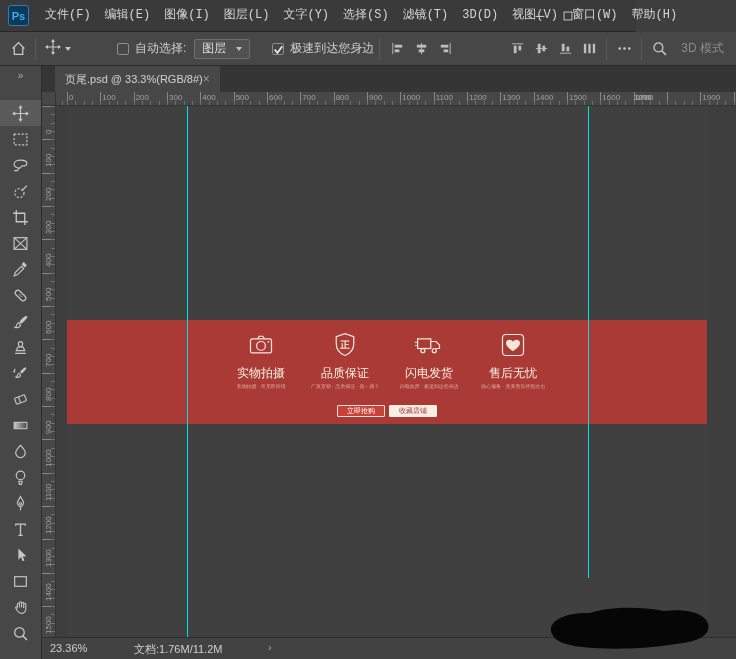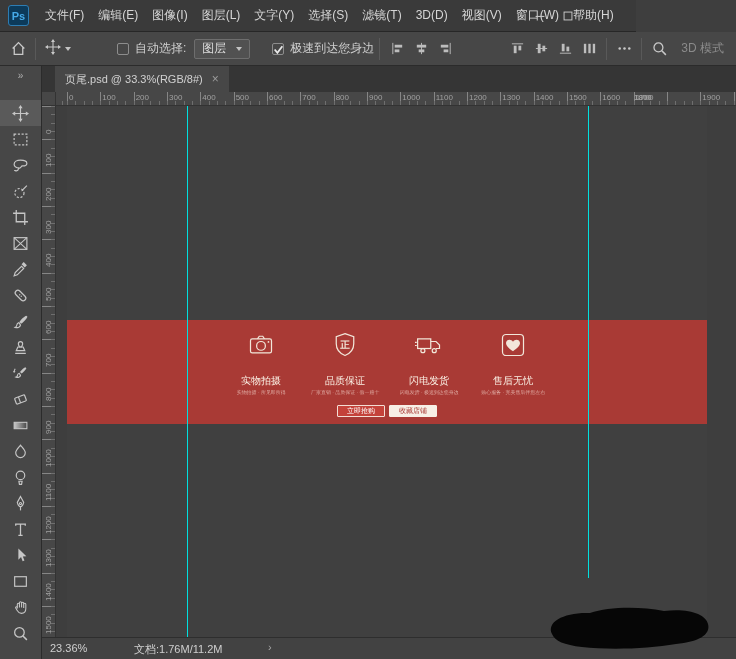--- a/index.html
+++ b/index.html
@@ -3,21 +3,21 @@
 <meta charset="utf-8">
 <style>
   * { margin:0; padding:0; box-sizing:border-box; }
   html,body { width:736px; height:659px; background:#2b2b2b; }
   body { font-family:"Liberation Sans","DejaVu Sans",sans-serif; -webkit-font-smoothing:antialiased; }
   .app { position:relative; width:736px; height:659px; background:#3e3e3e; overflow:hidden; color:#d6d6d6; }
 
   
   .titlebar { position:absolute; top:0; left:0; width:636px; height:32px; background:#3a3a3a; border-bottom:1px solid #272727; display:flex; align-items:center; }
   .ps-logo { width:21px; height:21px; margin:0 9px 0 8px; background:#0c3a5a; border:1px solid #2d7db3; border-radius:3px; color:#46aae8; font-size:11px; font-weight:bold; display:flex; align-items:center; justify-content:center; flex:none; }
-  .menubar { display:flex; height:100%; align-items:center; }
+  .menubar { display:flex; height:100%; align-items:center;font-family:Liberation Mono, monospace; }
   .menu-item { padding:0 7px; font-size:12px; color:#d6d6d6; line-height:31px; white-space:nowrap; }
   .wincontrols { position:absolute; right:54px; top:0; height:32px; display:flex; }
   .winbtn { width:28px; height:32px; display:flex; align-items:center; justify-content:center; color:#c9c9c9; }
   .winbtn svg { width:14px; height:14px; }
 
   
   .optionsbar { position:absolute; top:32px; left:0; width:736px; height:34px; background:#474747; border-bottom:1px solid #2b2b2b; display:flex; align-items:center; font-size:12px; padding-left:6px; }
   .ob-btn { width:24px; height:24px; display:flex; align-items:center; justify-content:center; color:#c9c9c9; background:none; border:none; flex:none; }
   .ob-btn svg { width:17px; height:17px; }
   .ob-sep { width:1px; height:22px; background:#595959; margin:0 5px; flex:none; }
@@ -31,21 +31,21 @@
   .cb svg { position:absolute; left:0; top:0; width:11px; height:11px; }
   .dd { display:flex; align-items:center; margin-left:8px; height:20px; background:#515151; border:1px solid #6e6e6e; border-radius:2px; padding:0 7px; gap:10px; color:#dcdcdc; flex:none; }
   .align-group { display:flex; flex:none; }
   .align-btn { width:24px; height:24px; display:flex; align-items:center; justify-content:center; color:#bdbdbd; background:none; border:none; }
   .align-btn svg { width:15px; height:15px; }
   .ob-gap { width:48px; flex:none; }
   .ob-3d { margin-left:10px; color:#8a8a8a; white-space:nowrap; flex:none; }
 
   
   .tabbar { position:absolute; top:66px; left:42px; width:694px; height:26px; background:#353535; display:flex; align-items:stretch; }
-  .tab { margin-left:13px; background:#474747; display:flex; align-items:center; padding:0 10px; font-size:11px; color:#d2d2d2; gap:9px; }
+  .tab { margin-left:13px; background:#474747; display:flex; align-items:center; padding:0 10px; font-size:11px; color:#d2d2d2; gap:0; }
   .tab-close { color:#9b9b9b; font-size:12px; }
 
   
   .leftcol { position:absolute; top:66px; left:0; width:42px; height:593px; background:#474747; border-right:1px solid #2b2b2b; z-index:3; }
   .collapse { height:16px; margin-top:2px; text-align:center; color:#b0b0b0; font-size:10px; line-height:16px; }
   .tools { margin-top:16px; }
   .tool { width:41px; height:26px; display:flex; align-items:center; justify-content:center; color:#c6c6c6; }
   .tool.selected { background:#5a5a5a; }
   .tool svg { width:17px; height:17px; }
 
@@ -61,21 +61,21 @@
   .rlabel-v { position:absolute; left:2px; font-size:8px; color:#a0a0a0; transform:rotate(-90deg); transform-origin:0 0; white-space:nowrap; z-index:1; }
 
   
   .canvas { position:absolute; top:106px; left:56px; width:680px; height:531px; background:#3e3e3e; overflow:hidden; }
   .document { position:absolute; left:11px; top:0; width:640px; height:531px; background:#404040; }
   .banner { position:absolute; left:0; top:214px; width:640px; height:104px; }
   .banner-items { display:flex; justify-content:center; padding-top:11px; }
   .b-item { width:84px; text-align:center; color:#f2e7da; }
   .b-icon { display:inline-block; height:30px; }
   .b-icon svg { width:28px; height:28px; }
-  .b-title { font-size:10px; color:#fbf1e5; margin-top:11px; white-space:nowrap; }
+  .b-title { font-size:12px; color:#fbf1e5; margin-top:2px; white-space:nowrap; }
   .b-sub { font-size:8px; color:#dfaaa2; margin-top:1px; white-space:nowrap; width:160%; margin-left:-30%; transform:scale(.62); transform-origin:center top; }
   .banner-buttons { position:absolute; left:0; right:0; bottom:7px; display:flex; justify-content:center; gap:4px; }
   .b-btn { height:12px; line-height:10px; font-size:7px; padding:0 9px; border-radius:1px; }
   .b-btn.solid { background:#c4423a; border:1px solid #f3ddd4; color:#ffffff; }
   .b-btn.light { background:#f7efe6; border:1px solid #f7efe6; color:#a93a35; }
   .guide { position:absolute; top:0; width:1px; }
   .guide-1 { left:131px; height:531px; }
   .guide-2 { left:532px; height:472px; }
 
   

